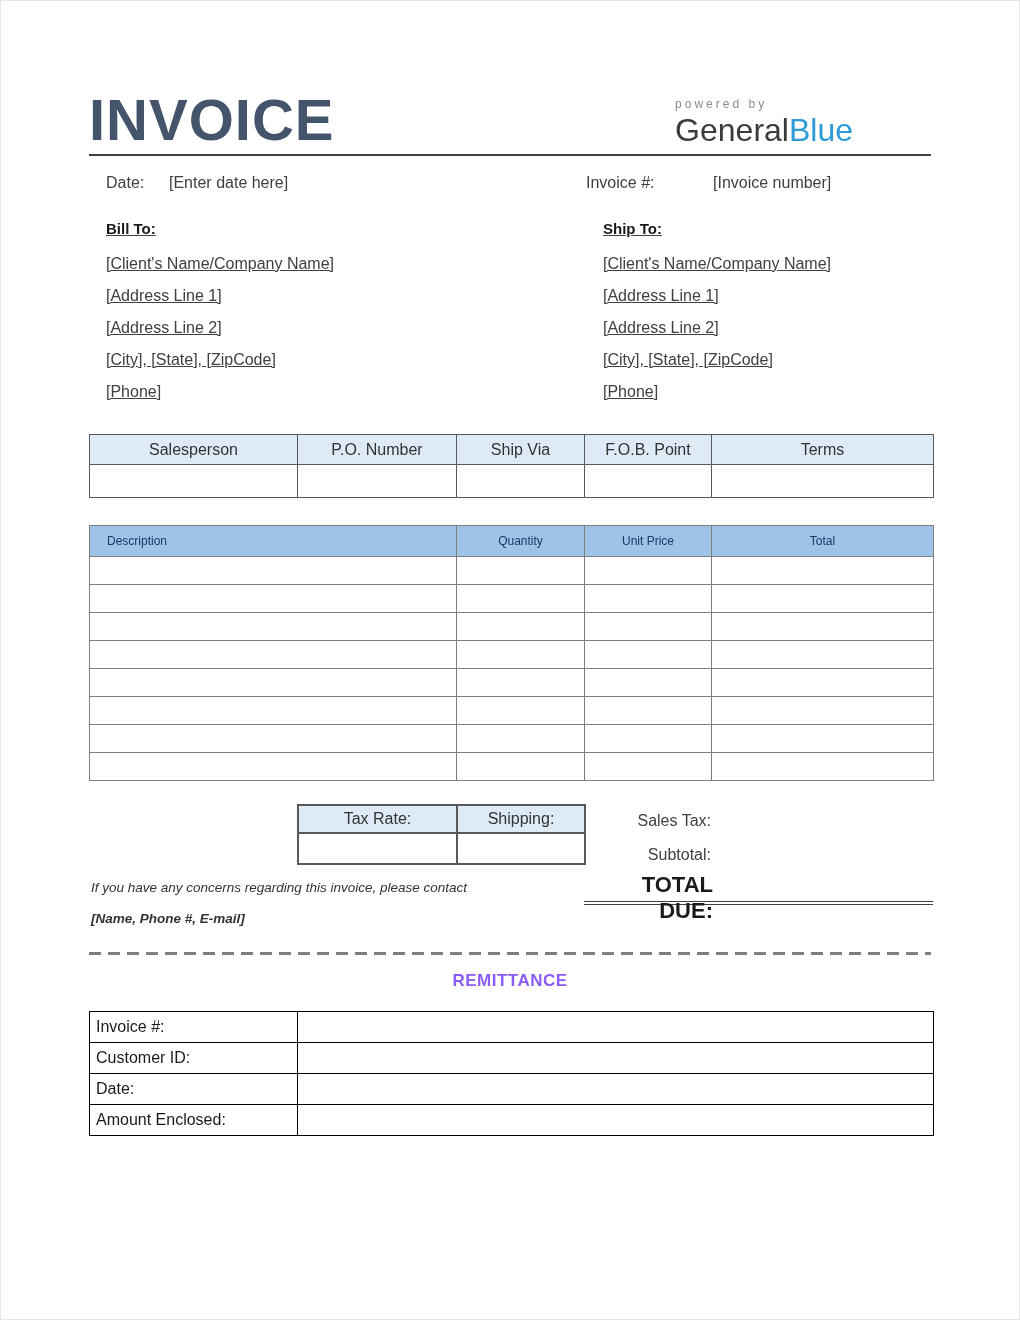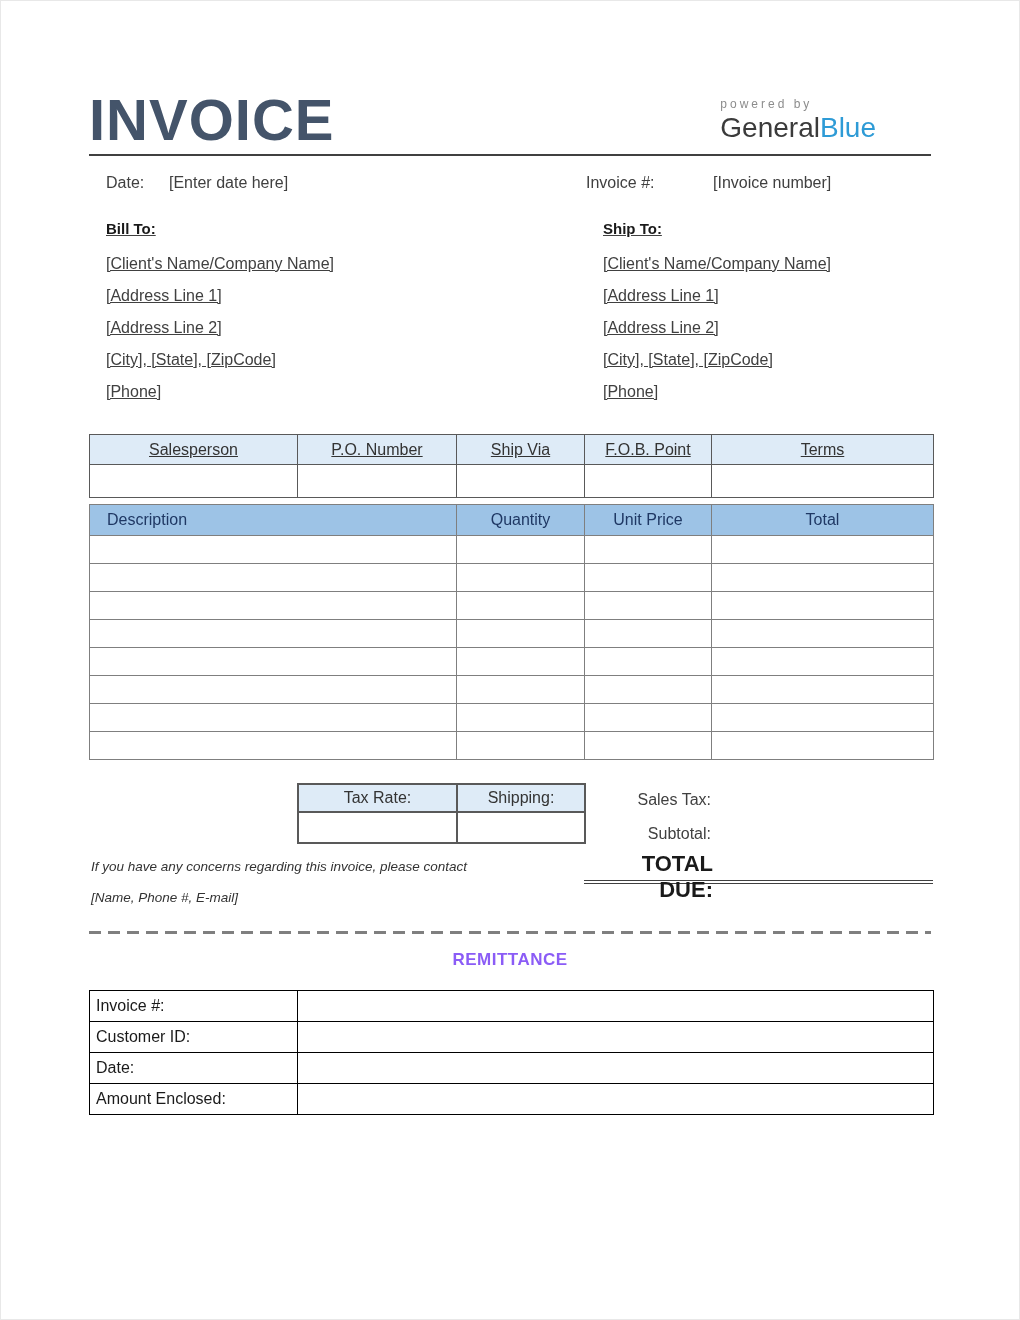--- a/index.html
+++ b/index.html
@@ -16,23 +16,23 @@
 
   
   .title-row {
     display: flex; justify-content: space-between; align-items: flex-start;
     padding: 90px 88px 0 88px;
   }
   .invoice-title {
     margin: 0; font-size: 58px; line-height: 1; font-weight: bold;
     color: #44546A; letter-spacing: 1px;
   }
-  .brand-block { margin-top: 6px; margin-right: 55px; }
+  .brand-block { margin-top: 6px; margin-right: 78px; }
   .powered-by { font-size: 12px; color: #8c8c8c; letter-spacing: 3px; }
-  .brand-name { font-size: 28px; line-height: 1.1; margin-top: 2px; }
+  .brand-name { font-size: 32px; line-height: 1.1; margin-top: 2px; }
   .brand-g { color: #3b3b3b; }
   .brand-b { color: #2E9BD6; }
   .rule { border: none; border-top: 2px solid #404040; margin: 5px 88px 0 88px; }
 
   
   .meta-row { display: flex; margin: 18px 88px 0 88px; font-size: 16px; }
   .meta-left { width: 497px; padding-left: 17px; display: flex; }
   .meta-right { flex: 1; display: flex; }
   .date-label { display: inline-block; width: 63px; }
   .invoice-label { display: inline-block; width: 127px; }
@@ -42,25 +42,25 @@
   .addr-col { width: 497px; padding-left: 17px; text-decoration: underline; }
   .addr-col.ship { width: auto; }
   .addr-label { font-weight: bold; font-size: 15px; color: #1a1a1a; line-height: 22px; margin-bottom: 8px; }
   .addr-line { line-height: 32px; }
 
   
   table { border-collapse: collapse; table-layout: fixed; }
   .order-table { width: 844px; margin: 26px 88px 0 88px; font-size: 16px; }
   .order-table th {
     background: #DEEBF7; border: 1px solid #595959; font-weight: normal;
-    height: 30px; text-align: center; color: #333333; padding: 0; text-decoration: underline;
+    height: 30px; text-align: center; color: #333333; padding: 0;
   }
   .order-table td { border: 1px solid #595959; height: 33px; background: #ffffff; }
 
-  .items-table { width: 844px; margin: 6px 88px 0 88px; font-size: 16px; }
+  .items-table { width: 844px; margin: 27px 88px 0 88px; font-size: 12px; }
   .items-table th {
     background: #9DC3E6; border: 1px solid #7f7f7f; font-weight: normal;
     height: 31px; text-align: center; color: #1F3864; padding: 0;
   }
   .items-table th.desc { text-align: left; padding-left: 17px; }
   .items-table td { border: 1px solid #7f7f7f; height: 28px; background: #ffffff; }
 
   
   .totals-zone { position: relative; height: 126px; margin: 23px 88px 0 88px; }
   .tax-table { position: absolute; left: 208px; top: 0; width: 287px; font-size: 16px; border-radius: 7px; }
@@ -72,21 +72,21 @@
 
   .totals-labels { position: absolute; left: 495px; top: 0; width: 349px; font-size: 16px; }
   .tl-row { height: 34px; line-height: 34px; display: flex; }
   .tl-label { width: 127px; text-align: right; }
   .tl-value { flex: 1; }
   .total-due-row { height: 26px; line-height: 26px; display: flex; font-weight: bold; font-size: 22px; color: #1a1a1a; }
   .total-due-label { width: 129px; text-align: right; }
   .total-rule { border-top: 1px solid #404040; border-bottom: 1px solid #404040; height: 4px; margin-top: 3px; }
 
   .contact-note { position: absolute; left: 2px; top: 76px; font-size: 13.5px; font-style: italic; color: #333333; }
-  .contact-note .line2 { margin-top: 16px; }
+  .contact-note .line2 { margin-top: 16px; font-weight: bold; }
 
   
   .dashed-sep {
     margin: 22px 88px 0 88px; height: 3px;
     background: repeating-linear-gradient(90deg, #7f7f7f 0 12px, transparent 12px 19px);
   }
   .detach-note { text-align: center; font-style: italic; font-size: 13.5px; margin-top: 12px; color: #333333; }
   .remit-title { text-align: center; font-weight: bold; font-size: 17px; margin-top: 16px; color: #8b5cf6; letter-spacing: 0.5px; }
 
   .remit-table { width: 844px; margin: 20px 88px 0 88px; font-size: 16px; }

